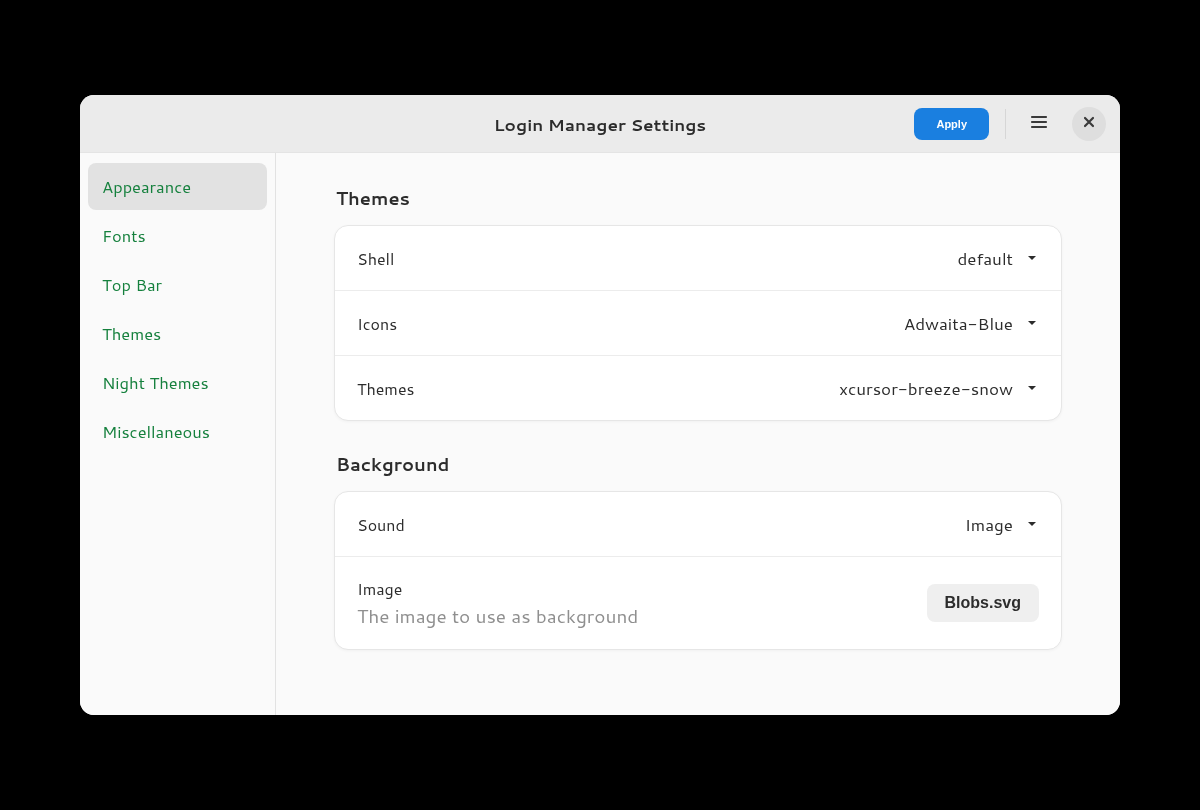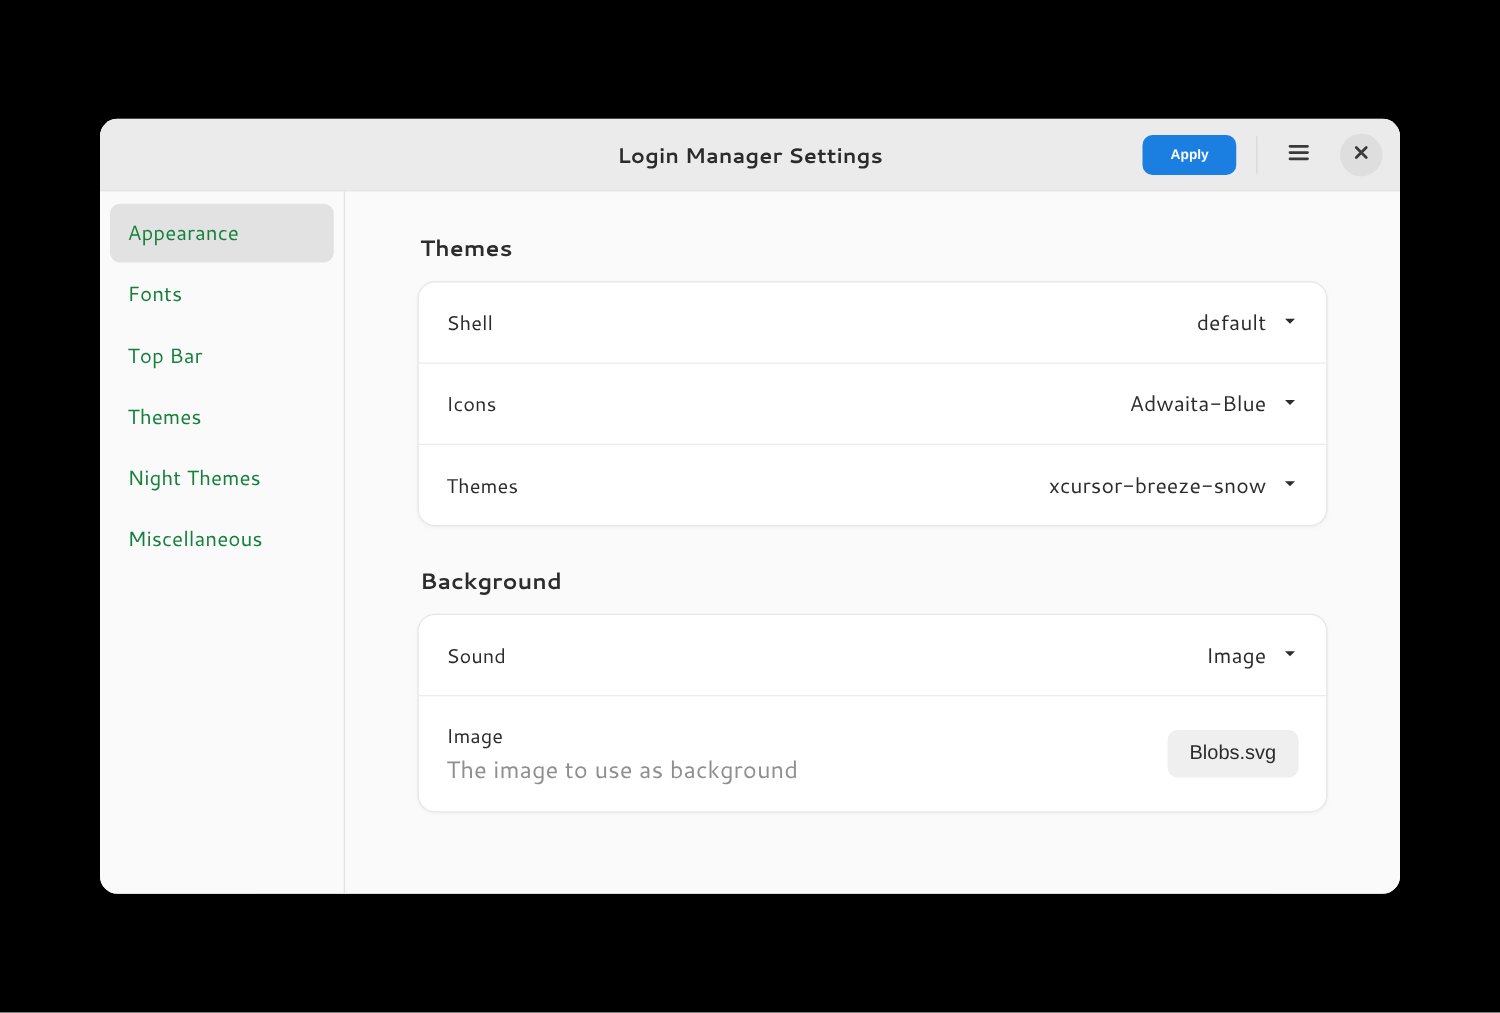--- a/index.html
+++ b/index.html
@@ -146,21 +146,21 @@
   }
   .chevron {
     display: inline-block;
   }
   .file-btn {
     background: #efefef;
     border: none;
     border-radius: 8px;
     padding: 10px 18px;
     font-size: 16px;
-    font-weight: 400;
+    font-weight: 700;
     color: #2c2c2c;
     cursor: pointer;
   }
 </style>
 </head>
 <body>
 
 <div class="window">
 
   <div class="titlebar">

